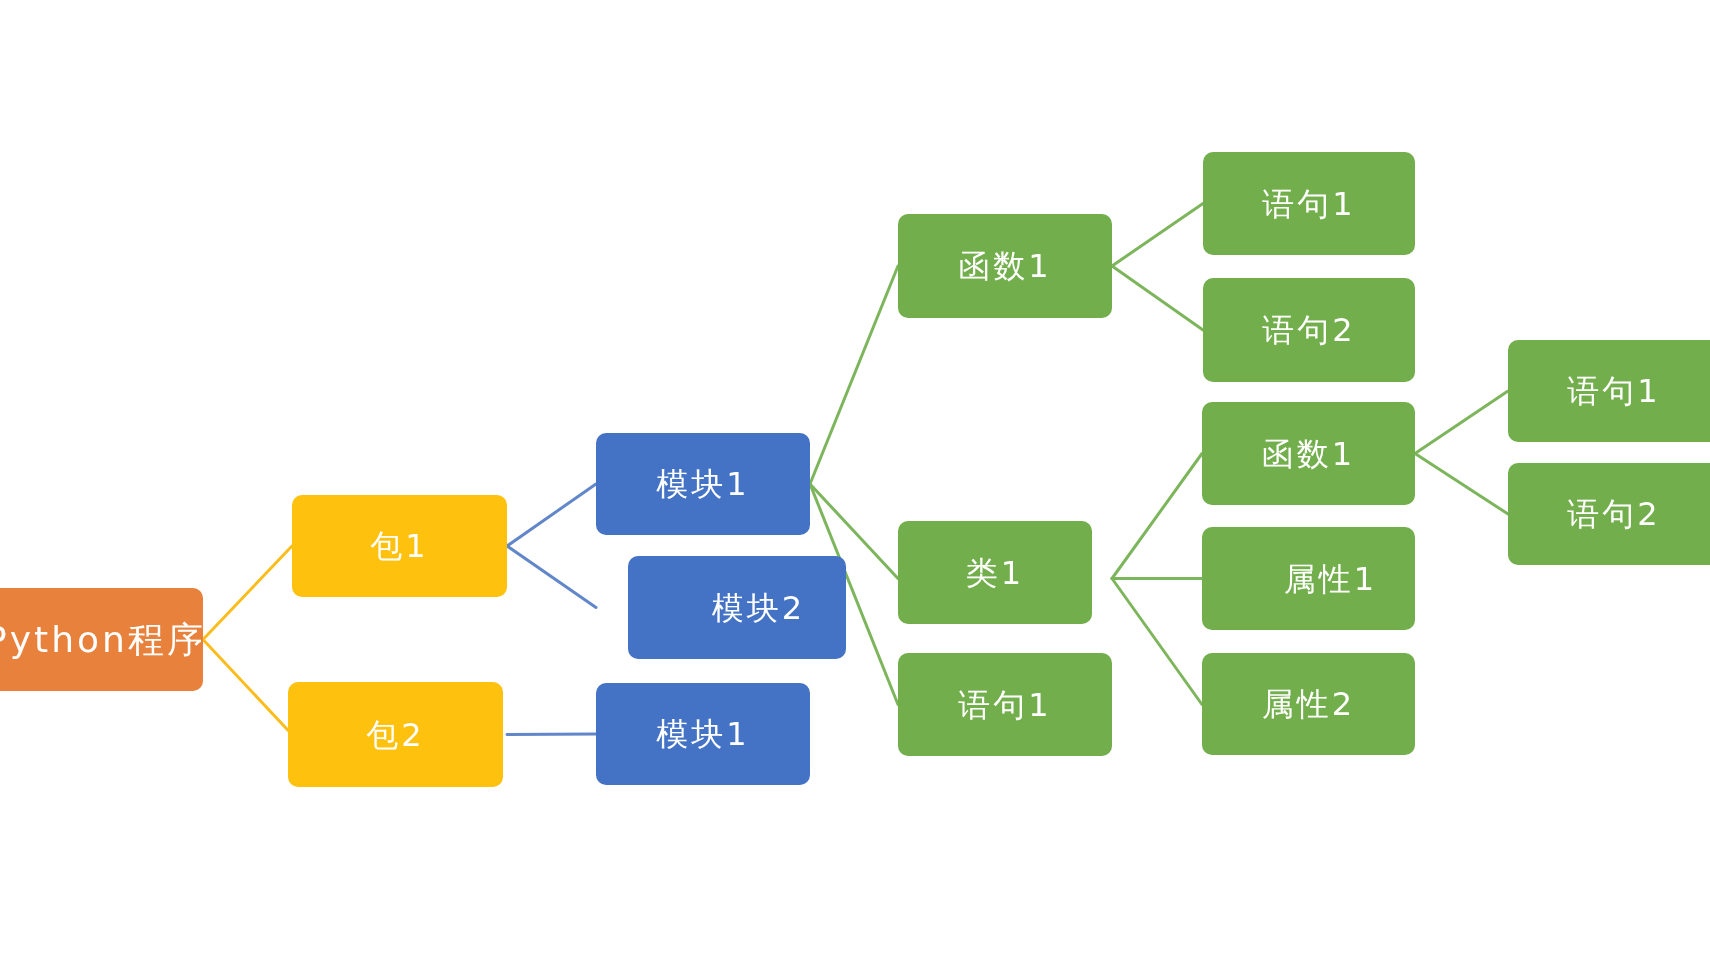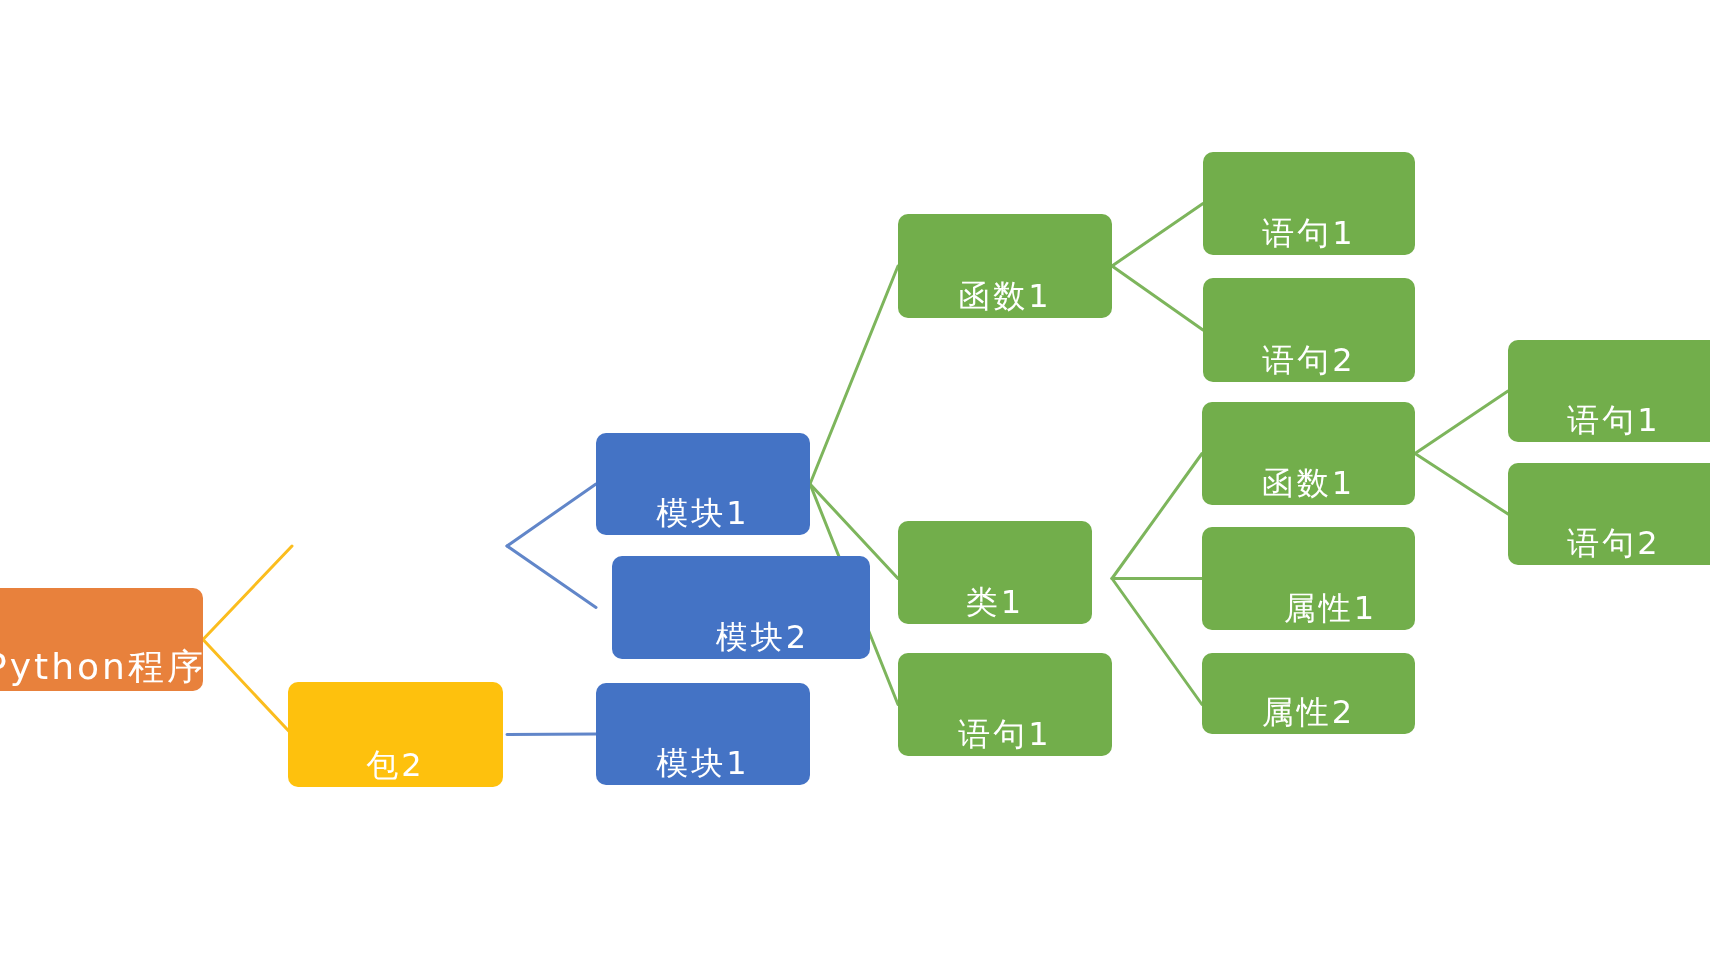--- a/index.html
+++ b/index.html
@@ -28,21 +28,21 @@
   #nodes {
     position: absolute;
     left: 0;
     top: 0;
     width: 100%;
     height: 100%;
   }
   .node {
     position: absolute;
     display: flex;
-    align-items: flex-end;
+    align-items: center;
     justify-content: center;
     border-radius: 10px;
     color: #ffffff;
     letter-spacing: 3px;
     white-space: nowrap;
     box-sizing: border-box;
     cursor: default;
   }
   .node span {
     display: inline-block;
@@ -67,27 +67,30 @@
       <line x1="1112" y1="578.5" x2="1202" y2="453.5" stroke="#7DB55C" stroke-width="3" stroke-linecap="round"></line>
       <line x1="1112" y1="578.5" x2="1202" y2="578.5" stroke="#7DB55C" stroke-width="3" stroke-linecap="round"></line>
       <line x1="1112" y1="578.5" x2="1202" y2="704.5" stroke="#7DB55C" stroke-width="3" stroke-linecap="round"></line>
       <line x1="1415" y1="453.5" x2="1508" y2="391" stroke="#7DB55C" stroke-width="3" stroke-linecap="round"></line>
       <line x1="1415" y1="453.5" x2="1508" y2="514" stroke="#7DB55C" stroke-width="3" stroke-linecap="round"></line>
     </svg>
   <div id="nodes">
       <div class="node" style="left: -12px; top: 588px; width: 215px; height: 103px; background: rgb(232, 129, 60); font-size: 36px; color: rgb(255, 255, 255);">
         <span>Python程序</span>
       </div>
+      <div class="node" style="left: 292px; top: 495px; width: 215px; height: 102px; background: rgb(254, 193, 13); font-size: 32px; color: rgb(255, 255, 255);">
+        <span>包1</span>
+      </div>
       <div class="node" style="left: 288px; top: 682px; width: 215px; height: 105px; background: rgb(254, 193, 13); font-size: 32px; color: rgb(255, 255, 255);">
         <span>包2</span>
       </div>
       <div class="node" style="left: 596px; top: 433px; width: 214px; height: 102px; background: rgb(68, 115, 197); font-size: 32px; color: rgb(255, 255, 255);">
         <span>模块1</span>
       </div>
-      <div class="node" style="left: 612px; top: 556px; width: 258px; height: 103px; background: rgb(68, 115, 197); font-size: 32px; color: rgb(255, 255, 255); padding-left: 43px;">
+      <div class="node" style="left: 628px; top: 556px; width: 218px; height: 103px; background: rgb(68, 115, 197); font-size: 32px; color: rgb(255, 255, 255); padding-left: 43px;">
         <span>模块2</span>
       </div>
       <div class="node" style="left: 596px; top: 683px; width: 214px; height: 102px; background: rgb(68, 115, 197); font-size: 32px; color: rgb(255, 255, 255);">
         <span>模块1</span>
       </div>
       <div class="node" style="left: 898px; top: 214px; width: 214px; height: 104px; background: rgb(114, 174, 75); font-size: 32px; color: rgb(255, 255, 255);">
         <span>函数1</span>
       </div>
       <div class="node" style="left: 898px; top: 521px; width: 194px; height: 103px; background: rgb(114, 174, 75); font-size: 32px; color: rgb(255, 255, 255);">
         <span>类1</span>
@@ -100,21 +103,21 @@
       </div>
       <div class="node" style="left: 1203px; top: 278px; width: 212px; height: 104px; background: rgb(114, 174, 75); font-size: 32px; color: rgb(255, 255, 255);">
         <span>语句2</span>
       </div>
       <div class="node" style="left: 1202px; top: 402px; width: 213px; height: 103px; background: rgb(114, 174, 75); font-size: 32px; color: rgb(255, 255, 255);">
         <span>函数1</span>
       </div>
       <div class="node" style="left: 1202px; top: 527px; width: 213px; height: 103px; background: rgb(114, 174, 75); font-size: 32px; color: rgb(255, 255, 255); padding-left: 44px;">
         <span>属性1</span>
       </div>
-      <div class="node" style="left: 1202px; top: 653px; width: 213px; height: 81px; background: rgb(114, 174, 75); font-size: 32px; color: rgb(255, 255, 255);">
+      <div class="node" style="left: 1202px; top: 653px; width: 213px; height: 102px; background: rgb(114, 174, 75); font-size: 32px; color: rgb(255, 255, 255);">
         <span>属性2</span>
       </div>
       <div class="node" style="left: 1508px; top: 340px; width: 212px; height: 102px; background: rgb(114, 174, 75); font-size: 32px; color: rgb(255, 255, 255);">
         <span>语句1</span>
       </div>
       <div class="node" style="left: 1508px; top: 463px; width: 212px; height: 102px; background: rgb(114, 174, 75); font-size: 32px; color: rgb(255, 255, 255);">
         <span>语句2</span>
       </div>
     </div>
 </div>

